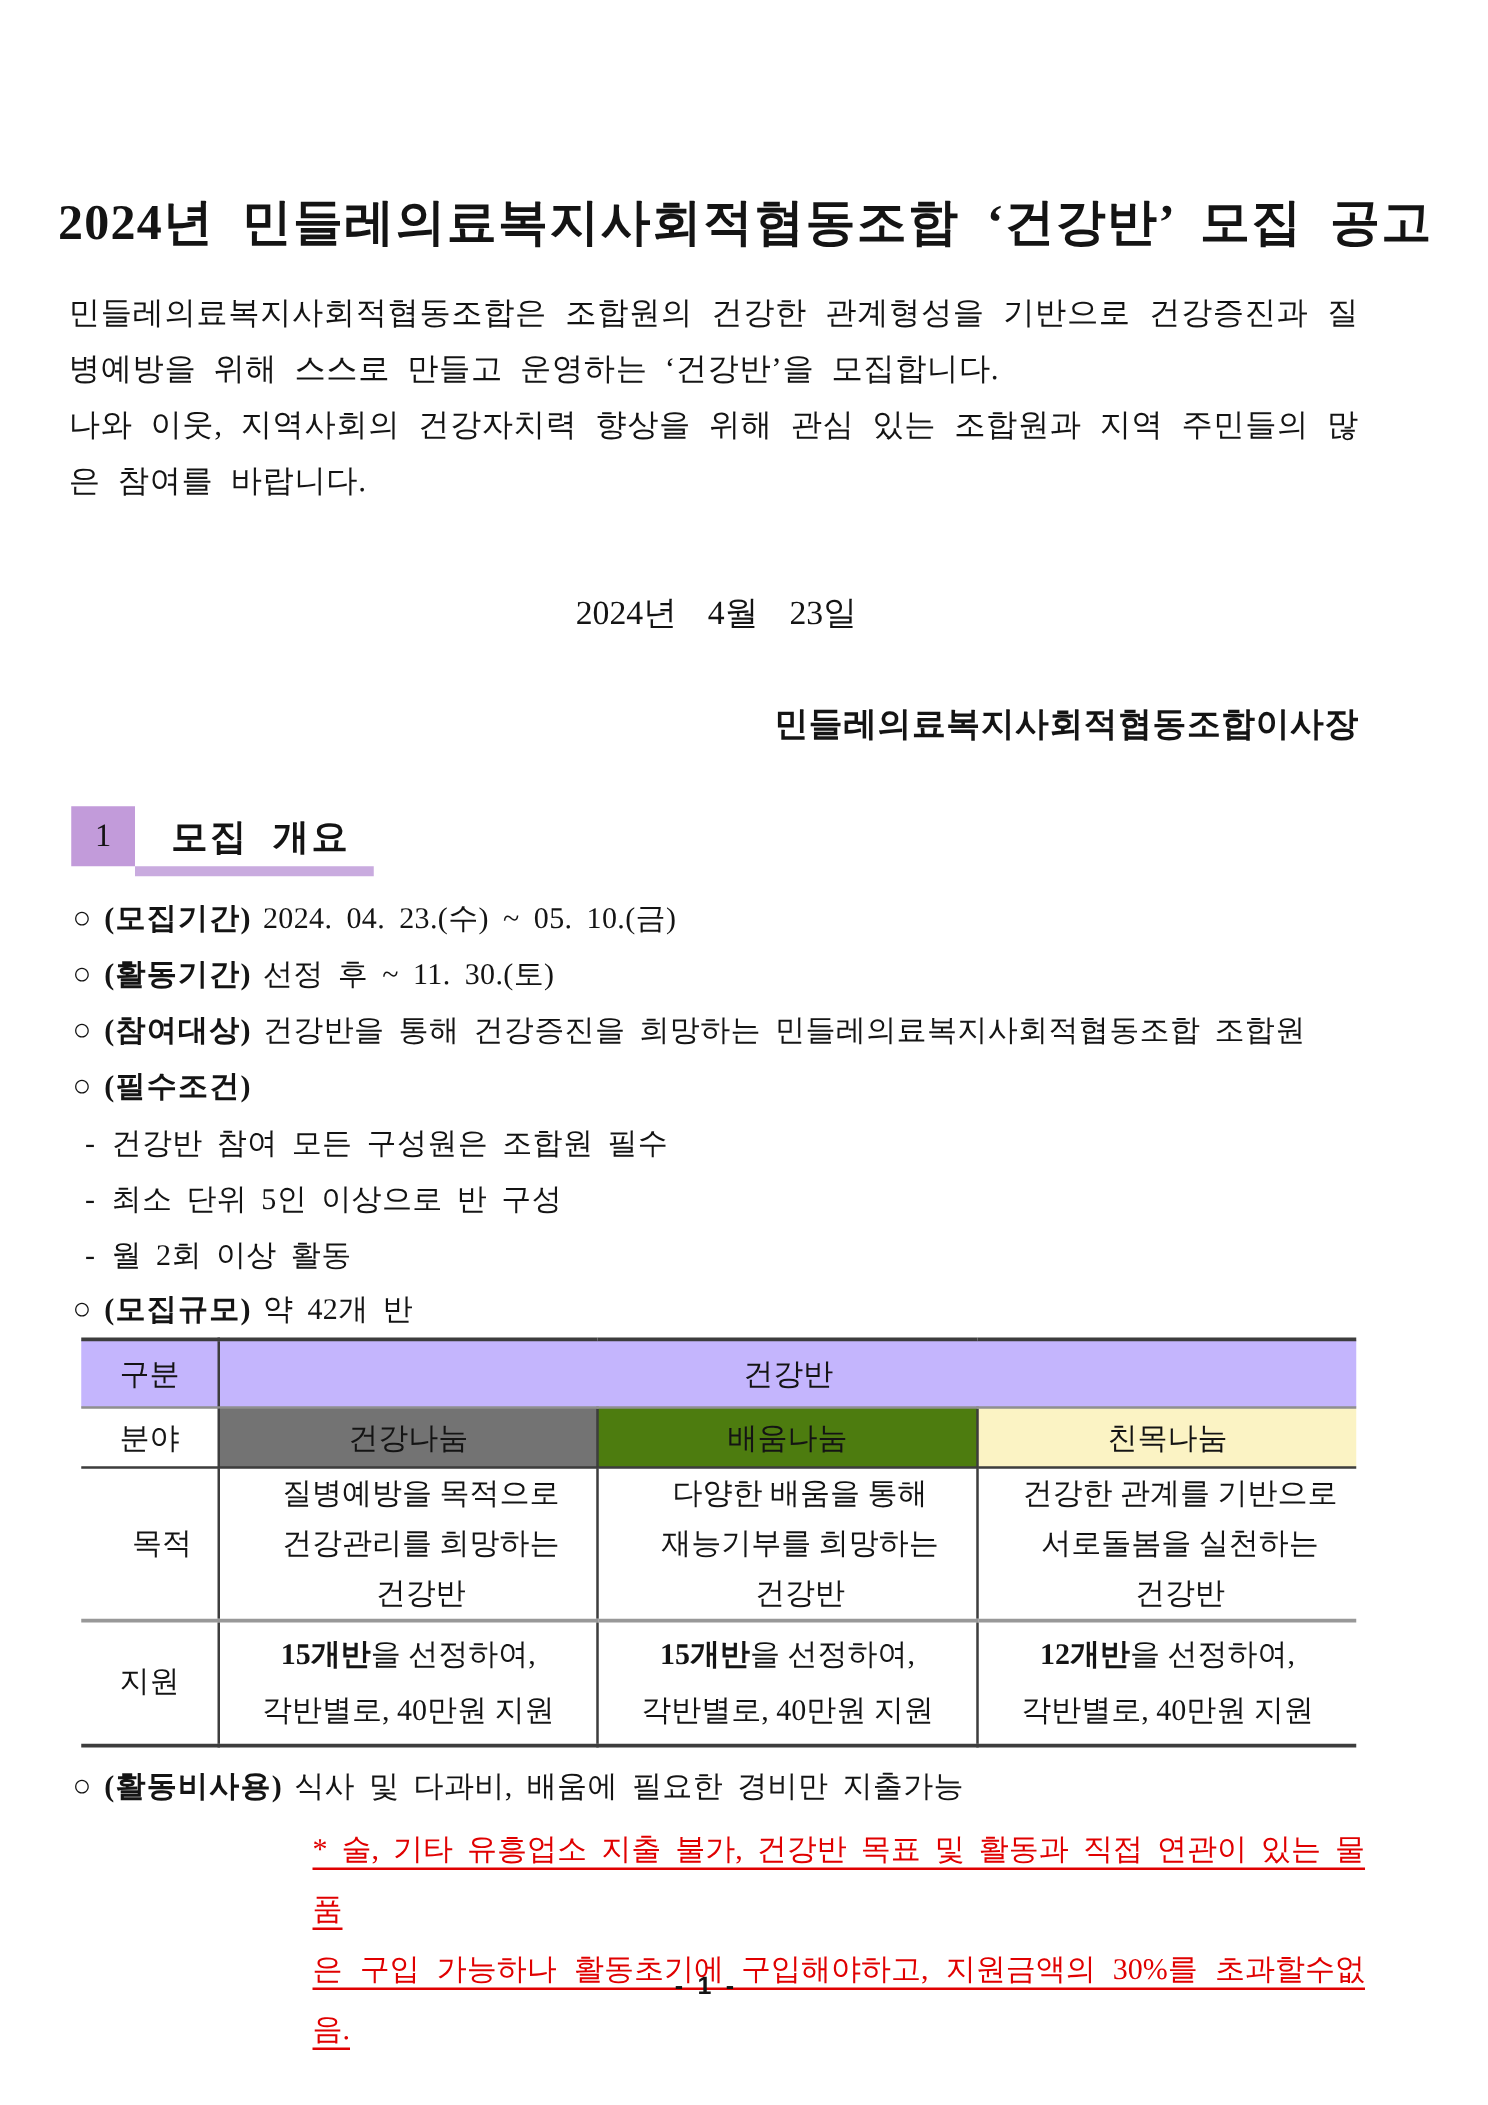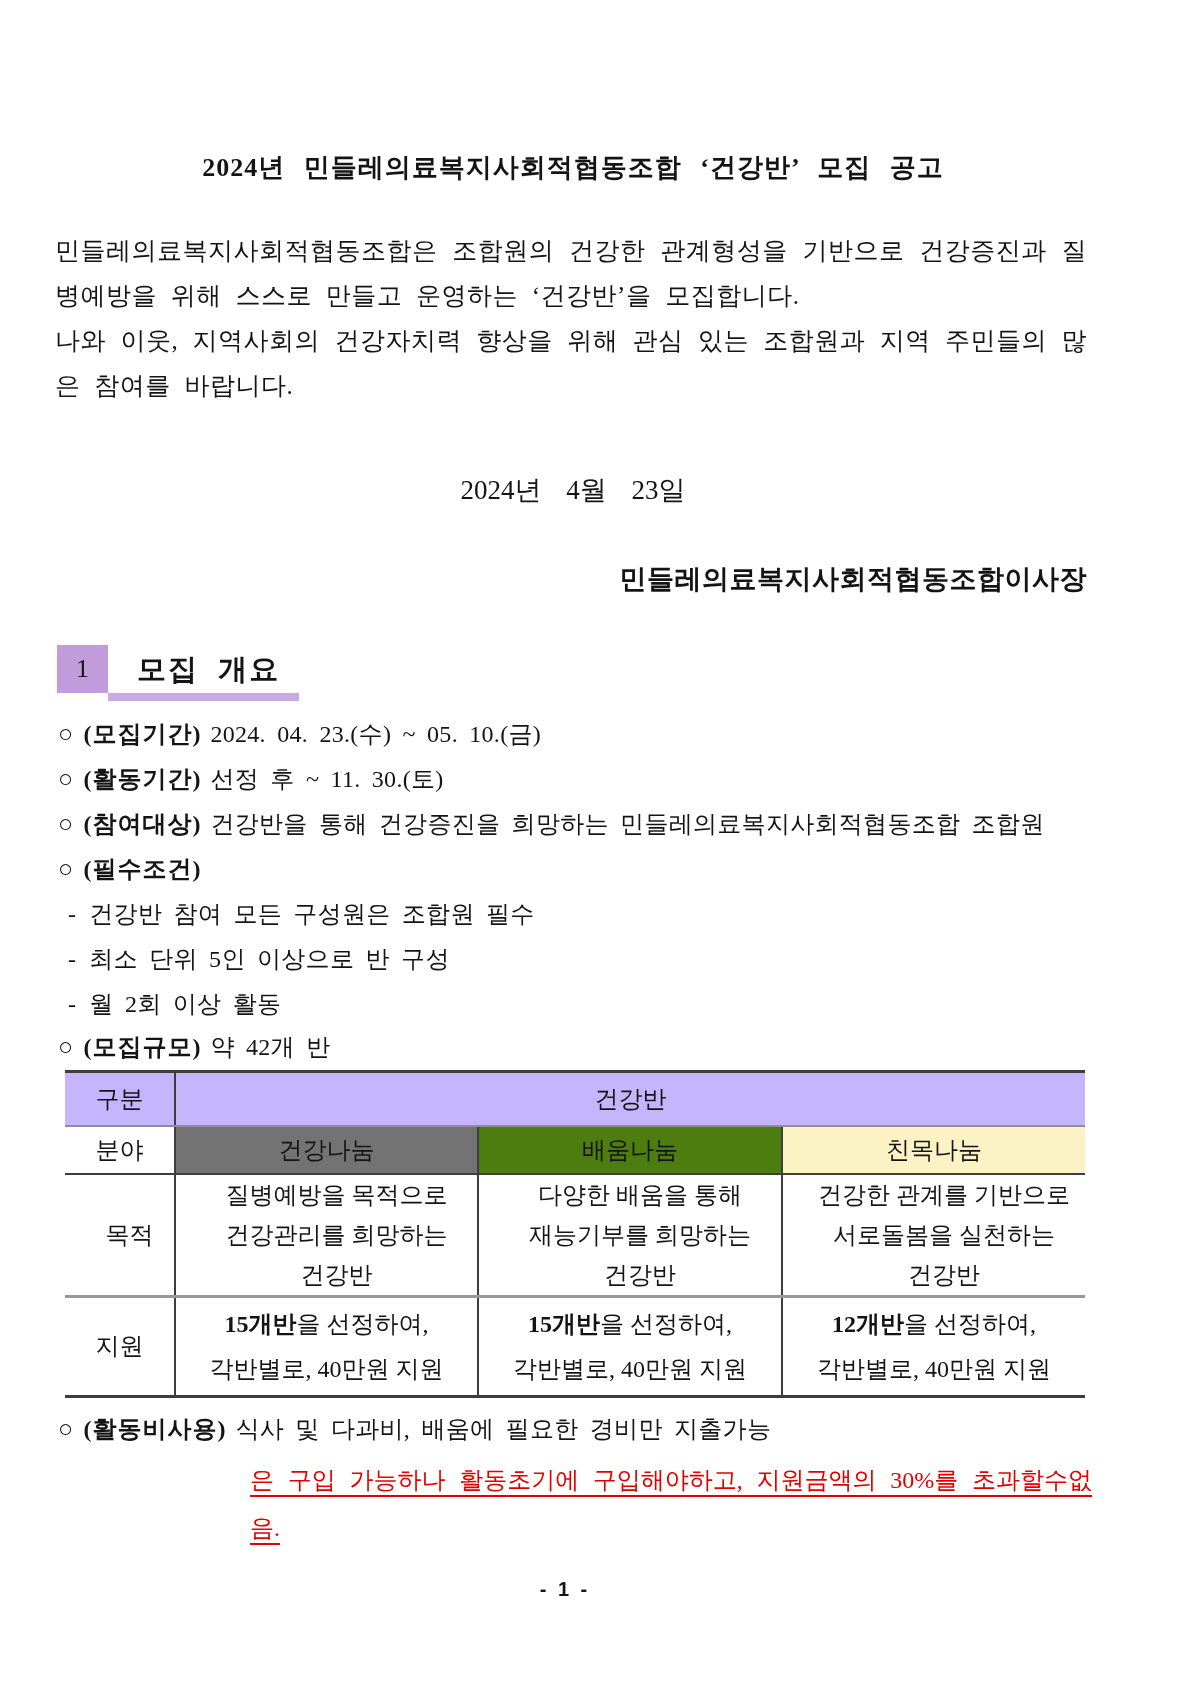--- a/index.html
+++ b/index.html
@@ -6,21 +6,21 @@
   .doc{
     position:relative;
     width:1190px;height:1684px;
     background:#ffffff;
     overflow:hidden;
     font-family:"Liberation Serif","DejaVu Serif",serif;
     color:#141414;
   }
   .title{
     position:absolute;top:150px;left:0;width:1146px;
-    text-align:center;font-size:26px;font-weight:bold;
+    text-align:right;font-size:40px;font-weight:bold;
     letter-spacing:1px;word-spacing:11px;
   }
   .intro{
     position:absolute;top:228px;left:55px;width:1032px;
     font-size:25px;line-height:45px;
     text-align:justify;word-spacing:7px;letter-spacing:0.5px;
   }
   .intro p{margin:0;}
   .date-line{
     position:absolute;top:472px;left:0;width:1146px;
@@ -182,18 +182,19 @@
         </tr>
       </tbody>
     </table>
   </div>
 
   <div class="bullet" style="top:1413px">
     <span class="bm">○</span><span class="bl">(활동비사용)</span><span>식사 및 다과비, 배움에 필요한 경비만 지출가능</span>
   </div>
 
   <div class="note">
+    <div class="note-line">* 술, 기타 유흥업소 지출 불가, 건강반 목표 및 활동과 직접 연관이 있는 물품</div>
     <div class="note-line">은 구입 가능하나 활동초기에 구입해야하고, 지원금액의 30%를 초과할수없음.</div>
   </div>
 
   <div class="page-num">- 1 -</div>
 
 </div>
 
 </body></html>

